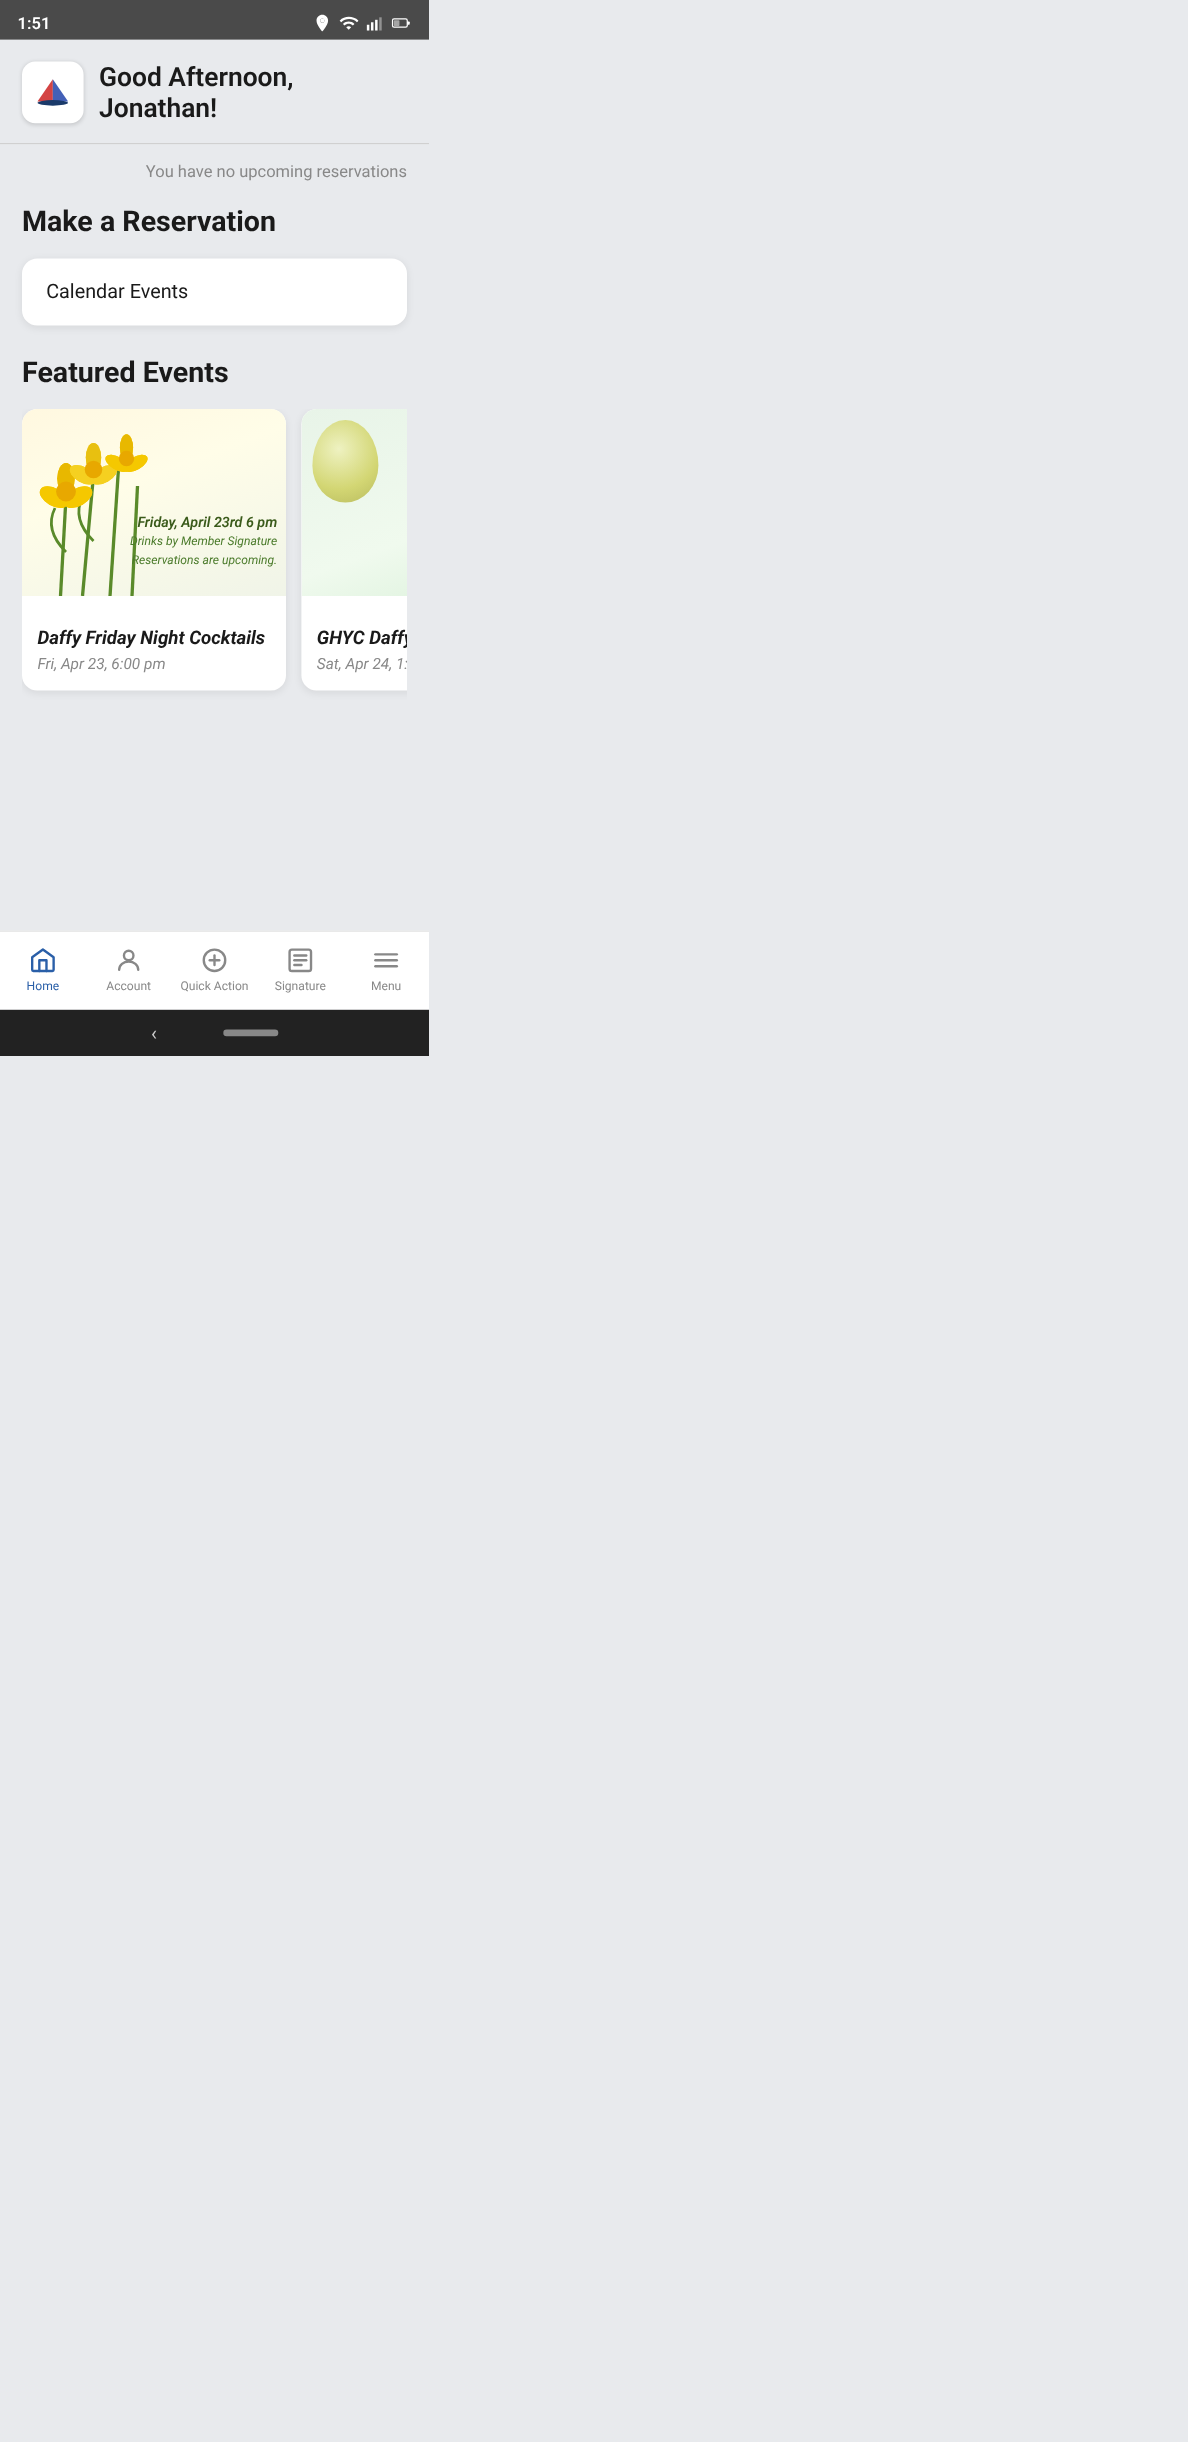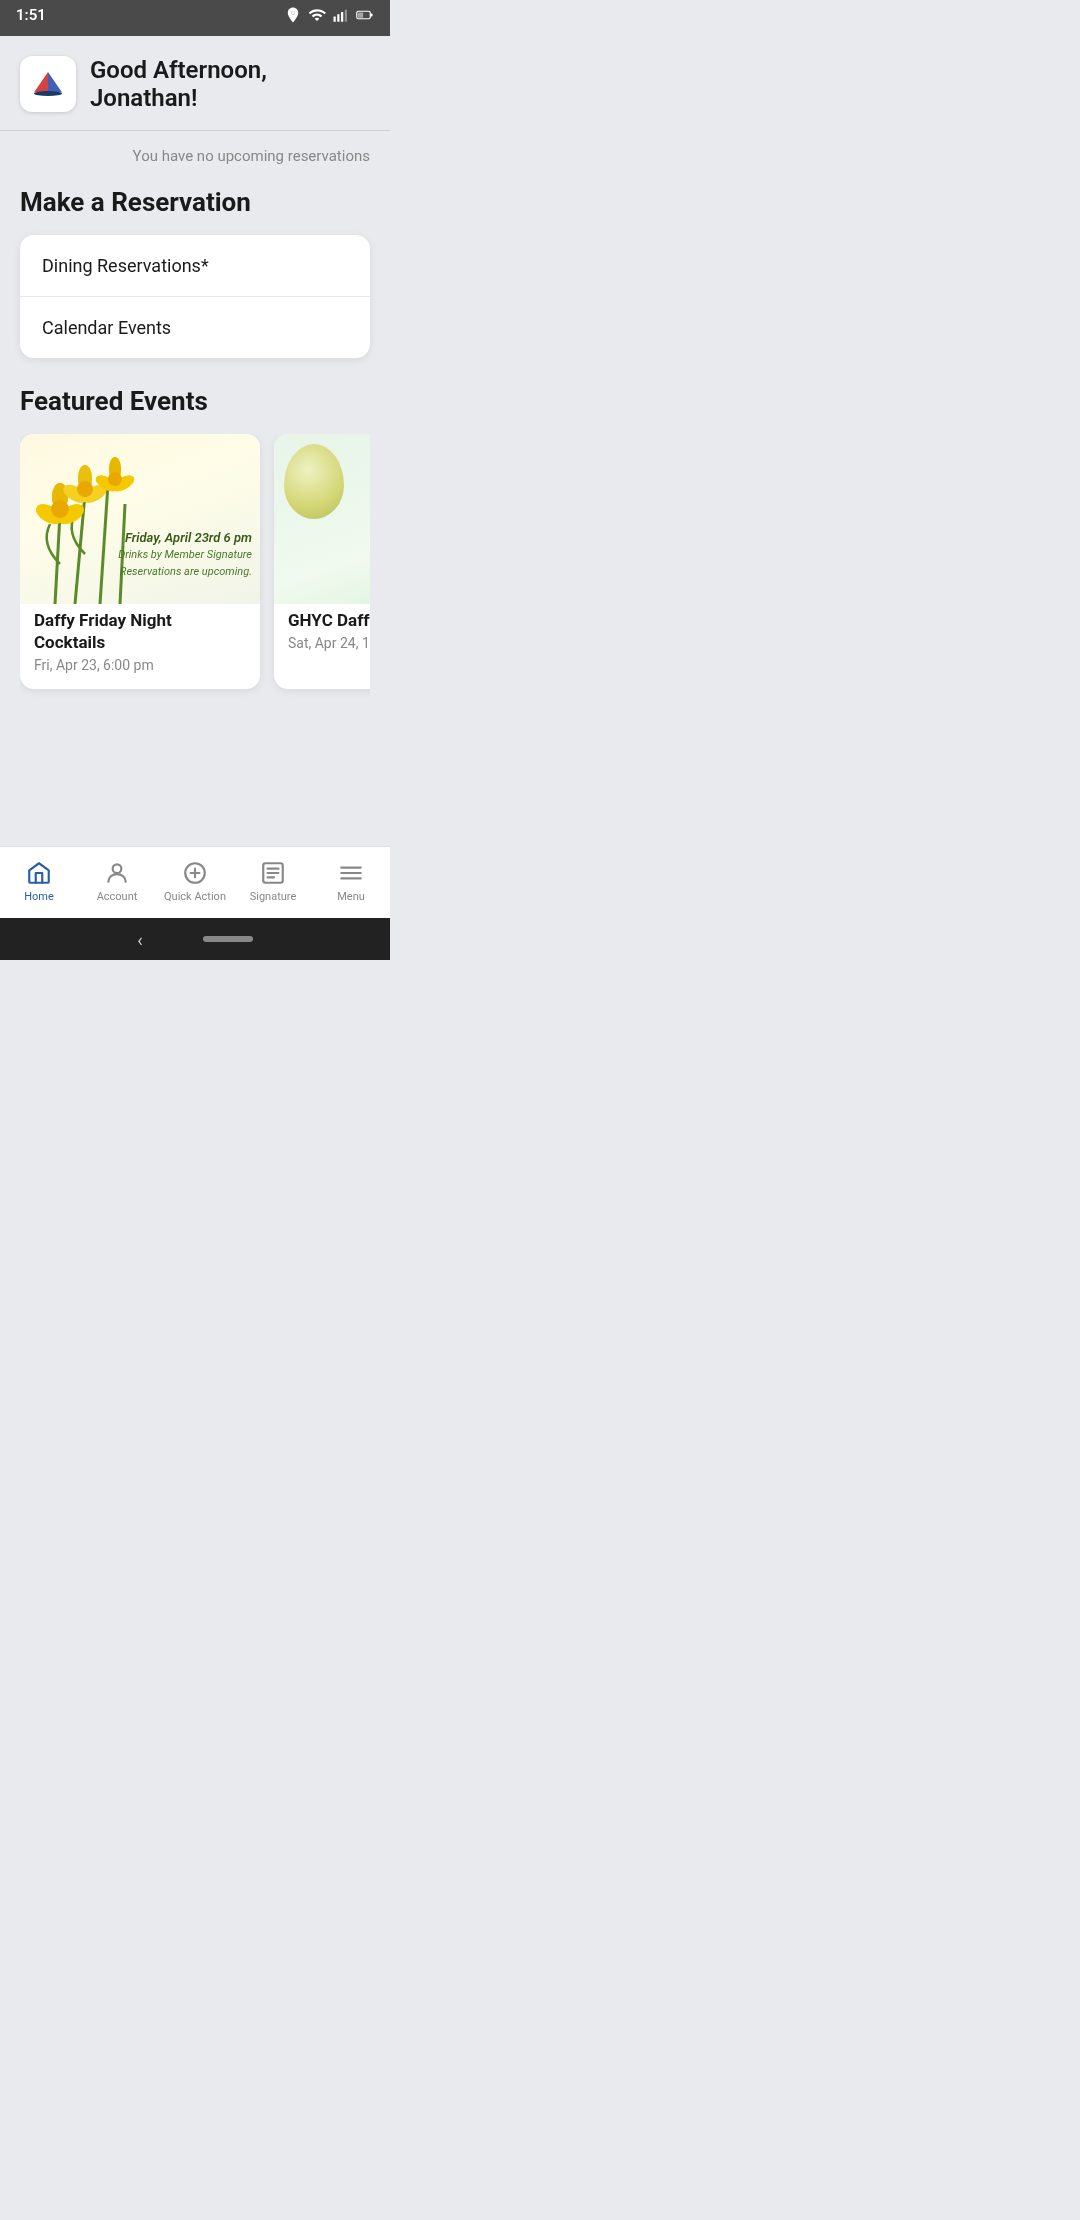--- a/index.html
+++ b/index.html
@@ -14,21 +14,21 @@
       flex-direction: column;
       overflow-x: hidden;
     }
 
     
     .status-bar {
       background: #4a4a4a;
       color: #fff;
       display: flex;
       justify-content: space-between;
-      align-items: flex-start;
+      align-items: flex-end;
       padding: 6px 16px;
       height: 36px;
     }
     .status-time {
       font-size: 15px;
       font-weight: 600;
     }
     .status-icons {
       display: flex;
       align-items: center;
@@ -202,21 +202,22 @@
     }
     .menu-price-overlay {
       font-size: 9px;
       color: #444;
       text-align: right;
       margin-top: 6px;
       width: 100%;
     }
 
     .event-info {
-      padding: 5px 14px 16px;
+      padding: 28px 14px 16px;
+      font-style: italic;
     }
     .event-title {
       font-size: 17px;
       font-weight: 700;
       color: #1a1a1a;
       margin-bottom: 4px;
       line-height: 1.3;
     }
     .event-date {
       font-size: 14px;
@@ -338,23 +339,20 @@
     <span class="greeting">Good Afternoon, Jonathan!</span>
   </div>
 
   <div class="divider"></div>
 
   <p class="no-reservations">You have no upcoming reservations</p>
 
   <h2 class="section-title">Make a Reservation</h2>
 
   <div class="reservation-card">
-    <div class="reservation-item">
-      <span>Dining Reservations*</span>
-    </div>
     <div class="reservation-item">
       <span>Calendar Events</span>
     </div>
   </div>
 
   <h2 class="section-title">Featured Events</h2>
 
   <div class="events-grid">
 
     <div class="event-card">

